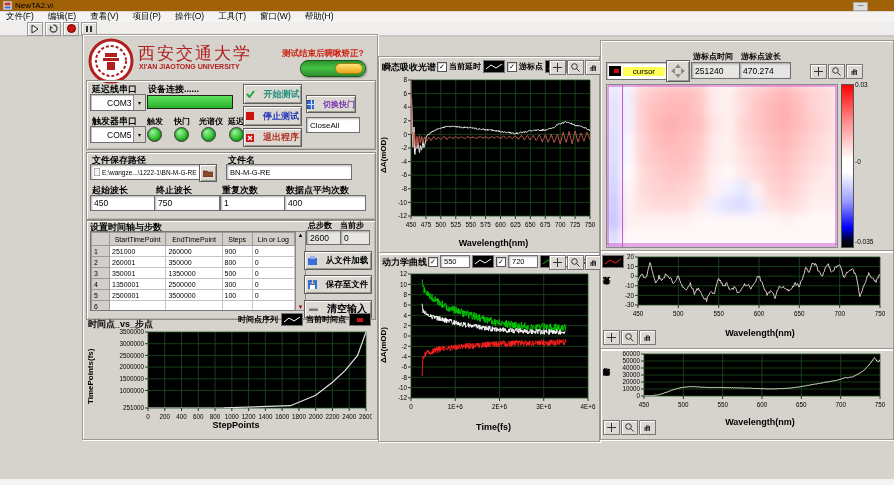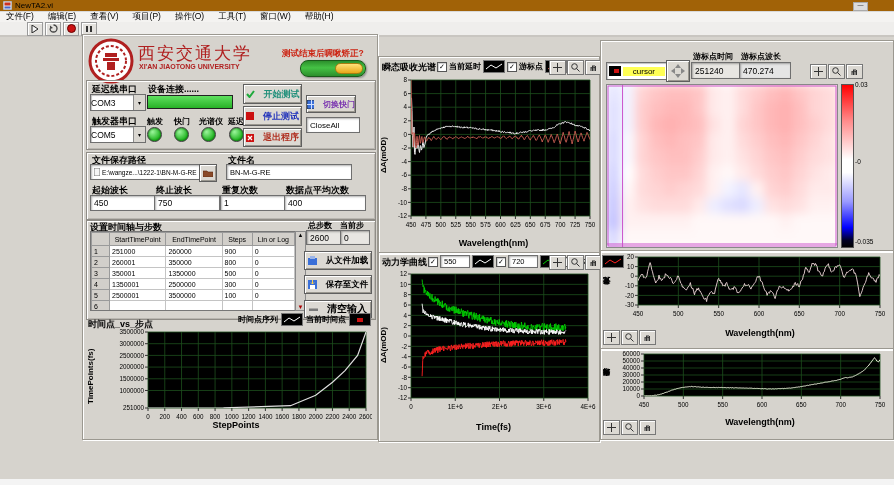--- a/index.html
+++ b/index.html
@@ -12,21 +12,21 @@
   .toolbar{left:0;top:22px;width:894px;height:13px;background:#efeeec;border-bottom:2px solid #c9c6c1;display:flex;align-items:center;padding-left:27px;gap:2px}
   .tbtn{width:14px;height:12px;background:#e3e1dd;border:1px solid #9a9a9a;box-shadow:inset 1px 1px 0 #fff;display:flex;align-items:center;justify-content:center}
   .frame{border:1px solid #9b9890;box-shadow:inset 1px 1px 0 #fff,1px 1px 0 #fff}
   .gbox{border:1px solid #8f8c86;box-shadow:inset 1px 1px 0 #ffffff,inset -1px -1px 0 #b9b6b0}
   .lbl{font-weight:bold;font-size:9px;white-space:nowrap}
   .lbl8{font-weight:bold;font-size:8px;white-space:nowrap}
   .sunken{background:#fff;border:1px solid #6f6f6f;box-shadow:inset 1px 1px 2px rgba(0,0,0,.3);font-size:8.5px;display:flex;align-items:center;padding:0 3px;white-space:nowrap;overflow:hidden}
   .btn{background:#dcd9d3;border:1px solid #5f5f5f;border-radius:0;box-shadow:inset 1px 1px 0 #fff,inset -1px -1px 0 #9a978f;
        font-weight:bold;font-size:9px;display:flex;align-items:center;justify-content:center;gap:9px;cursor:pointer;white-space:nowrap}
   .combo{background:#fff;border:1px solid #6f6f6f;box-shadow:inset 1px 1px 1px rgba(0,0,0,.25);display:flex;align-items:center;font-size:8.5px}
-  .combo .val{flex:1;padding-left:0}
+  .combo .val{flex:1;padding-left:16px}
   .combo .drop{width:11px;height:100%;background:#d9d6d0;border-left:1px solid #8a8a8a;display:flex;align-items:center;justify-content:center;font-size:6px}
   .led{border-radius:50%;background:radial-gradient(circle at 35% 30%,#9bf59b,#1db31d 70%);border:1.5px solid #3a3a3a;box-shadow:inset 0 0 2px #0a570a}
   .vlab{writing-mode:vertical-rl;transform:rotate(180deg);font-weight:bold;font-size:8px;text-align:center;white-space:nowrap}
   .ck{width:8px;height:8px;background:#fff;border:1px solid #555;font-size:7px;line-height:8px;text-align:center;box-shadow:inset 1px 1px 1px rgba(0,0,0,.2)}
   .licon{width:20px;height:11px;background:#000;border:1px solid #777;display:flex;align-items:center;justify-content:center}
   .pal{display:flex;gap:1px}
   .pbtn{width:15px;height:13px;background:#dcd9d3;border:1px solid #777;box-shadow:inset 1px 1px 0 #fff;display:flex;align-items:center;justify-content:center}
   .xlab{font-weight:bold;font-size:9px;text-align:center}
   table{border-collapse:collapse}
   .ttab th{background:#d2cfca;border:1px solid #9a9a9a;font-weight:normal;font-size:7px;padding:0 2px;height:12px}

